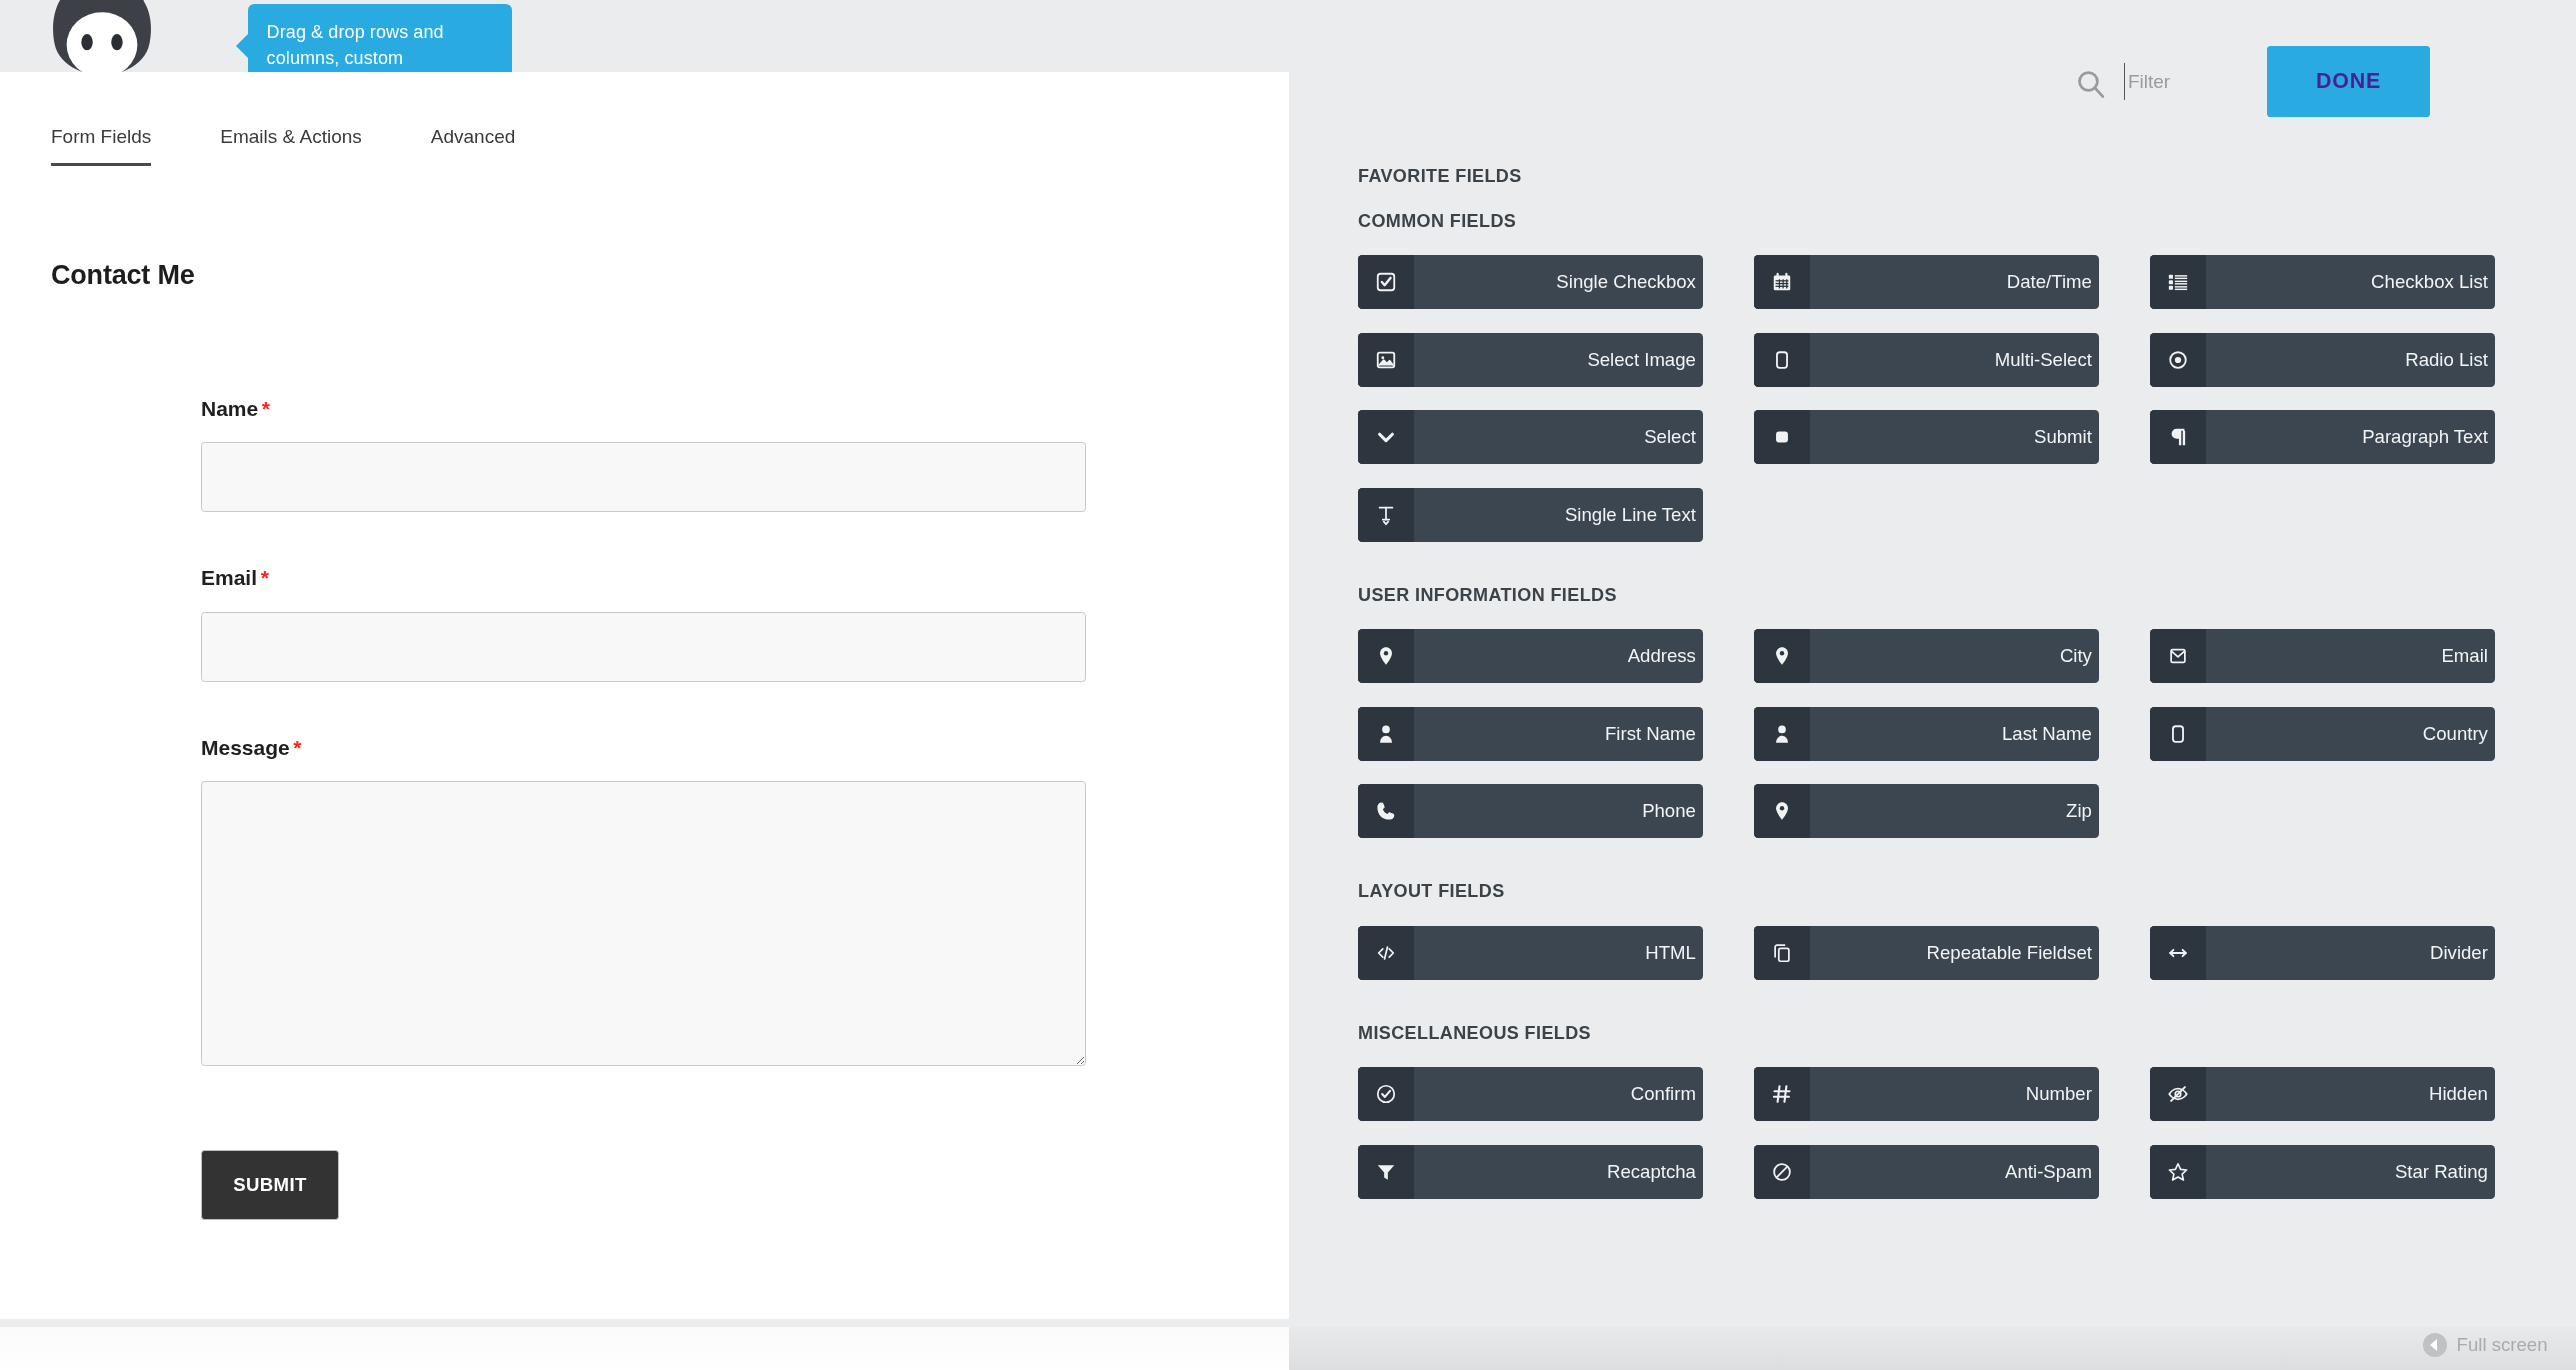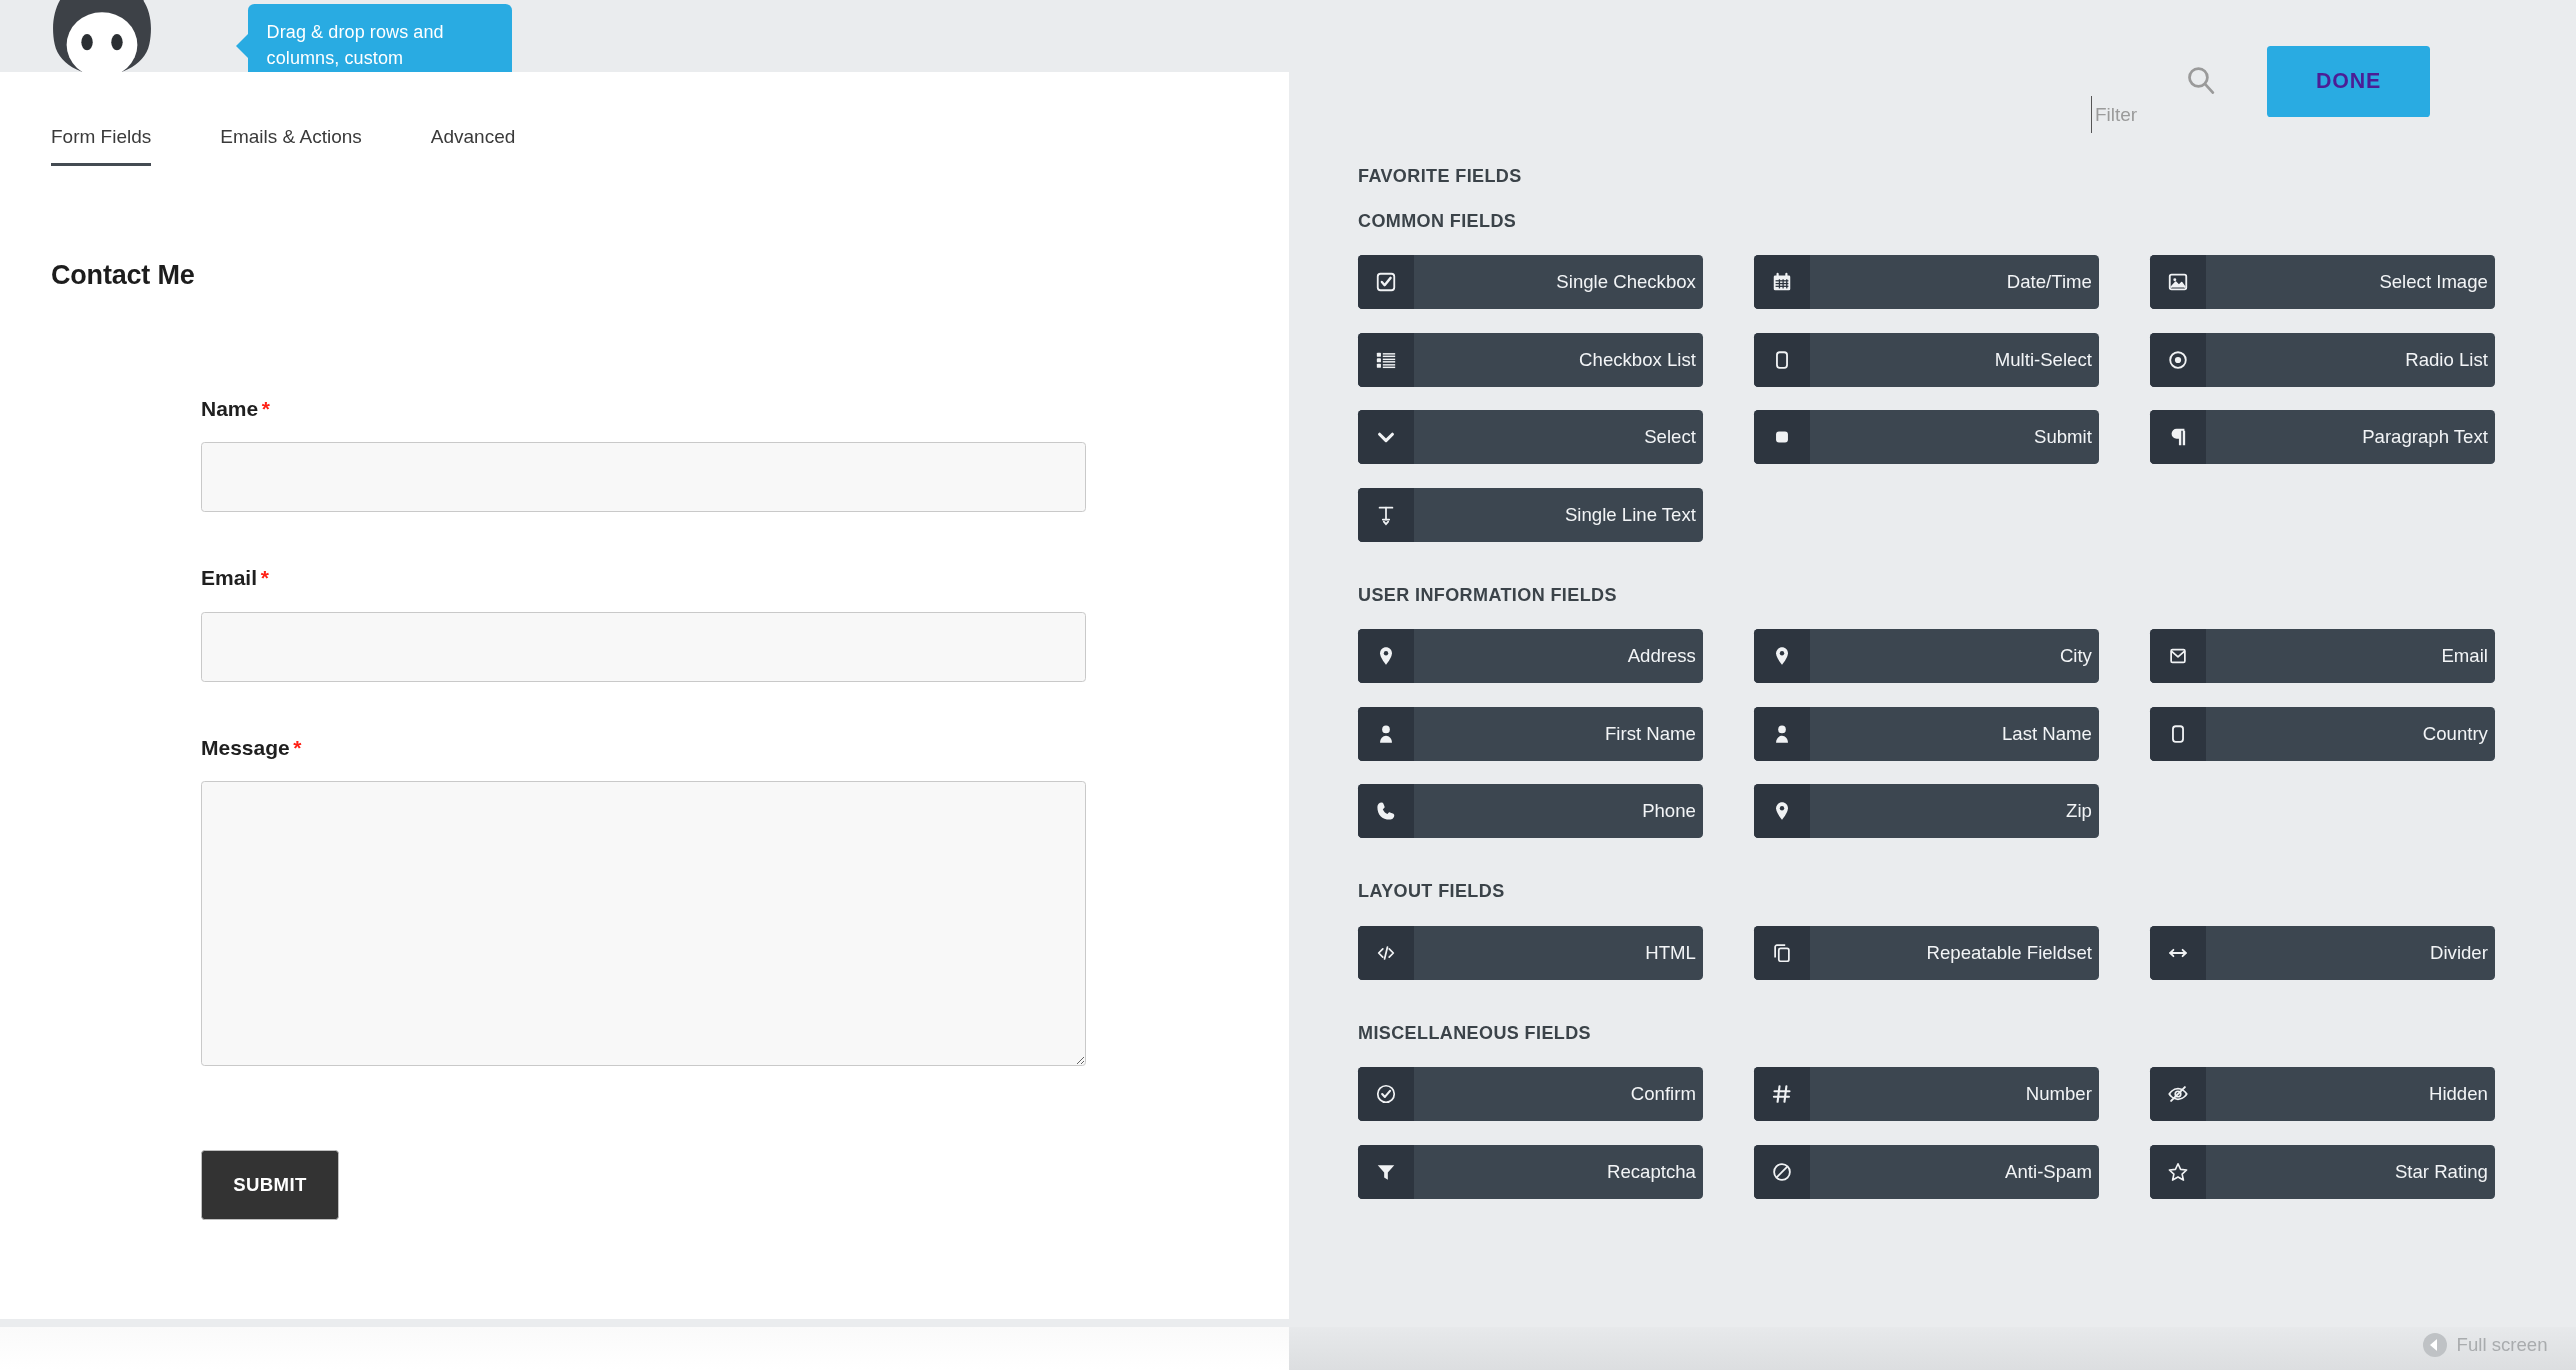--- a/index.html
+++ b/index.html
@@ -77,21 +77,21 @@
 
   
   .picker {
     position: absolute; left: 1289px; top: 0; width: 1287px; height: 1327px;
     background: #eaecee;
   }
   .picker-header {
     position: absolute; left: 0; top: 0; width: 100%; height: 182px;
   }
   .search-row {
-    position: absolute; left: 785px; top: 63px; display: flex; align-items: center; flex-direction: column;
+    position: absolute; left: 785px; top: 63px; display: flex; align-items: flex-end;
   }
   .search-icon { width: 33px; height: 33px; color: #9a9a9a; flex: 0 0 auto; }
   .filter-input {
     margin-left: 17px; width: 235px; height: 37px;
     background: transparent; border: none; outline: none;
     font-size: 19px; color: #4a4a4a; font-family: inherit;
     border-left: 1.4px solid #555; padding-left: 2.9px;
   }
   .filter-input::placeholder { color: #9b9b9b; }
   .done-btn {
@@ -259,49 +259,49 @@
                   <rect x="12.5" y="9" width="1.4" height="10"></rect>
                   <rect x="16.5" y="9" width="1.4" height="10"></rect>
                 </g>
               </svg>
             </span>
             <span class="lbl">Date/Time</span>
           </div>
 
           <div class="field-btn">
             <span class="ic">
-              <svg viewBox="0 0 24 24" fill="none" stroke="currentColor" stroke-width="2">
-                <rect x="3" y="4" width="18" height="16" rx="2"></rect>
-                <circle cx="8.5" cy="9.5" r="1.6" fill="currentColor" stroke="none"></circle>
-                <polyline points="4,18 9.5,12 13,15.5 16,12.5 20,18" fill="currentColor" stroke="currentColor" stroke-width="1.6" stroke-linejoin="round"></polyline>
-              </svg>
-            </span>
-            <span class="lbl">Select Image</span>
-          </div>
-
-          <div class="field-btn">
-            <span class="ic">
               <svg viewBox="0 0 24 24" fill="currentColor">
                 <rect x="2" y="4" width="4.5" height="4.5" rx="1"></rect>
                 <rect x="2" y="10" width="4.5" height="4.5" rx="1"></rect>
                 <rect x="2" y="16" width="4.5" height="4.5" rx="1"></rect>
                 <rect x="8.5" y="4.5" width="13.5" height="1.6"></rect>
                 <rect x="8.5" y="7.2" width="13.5" height="1.6"></rect>
                 <rect x="8.5" y="10.5" width="13.5" height="1.6"></rect>
                 <rect x="8.5" y="13.2" width="13.5" height="1.6"></rect>
                 <rect x="8.5" y="16.5" width="13.5" height="1.6"></rect>
                 <rect x="8.5" y="19.2" width="13.5" height="1.6"></rect>
               </svg>
             </span>
             <span class="lbl">Checkbox List</span>
           </div>
 
           <div class="field-btn">
             <span class="ic">
               <svg viewBox="0 0 24 24" fill="none" stroke="currentColor" stroke-width="2">
+                <rect x="3" y="4" width="18" height="16" rx="2"></rect>
+                <circle cx="8.5" cy="9.5" r="1.6" fill="currentColor" stroke="none"></circle>
+                <polyline points="4,18 9.5,12 13,15.5 16,12.5 20,18" fill="currentColor" stroke="currentColor" stroke-width="1.6" stroke-linejoin="round"></polyline>
+              </svg>
+            </span>
+            <span class="lbl">Select Image</span>
+          </div>
+
+          <div class="field-btn">
+            <span class="ic">
+              <svg viewBox="0 0 24 24" fill="none" stroke="currentColor" stroke-width="2">
                 <rect x="6.5" y="3.5" width="11" height="17" rx="3"></rect>
               </svg>
             </span>
             <span class="lbl">Multi-Select</span>
           </div>
 
           <div class="field-btn">
             <span class="ic">
               <svg viewBox="0 0 24 24" fill="none" stroke="currentColor" stroke-width="2">
                 <circle cx="12" cy="12" r="8.5"></circle>

